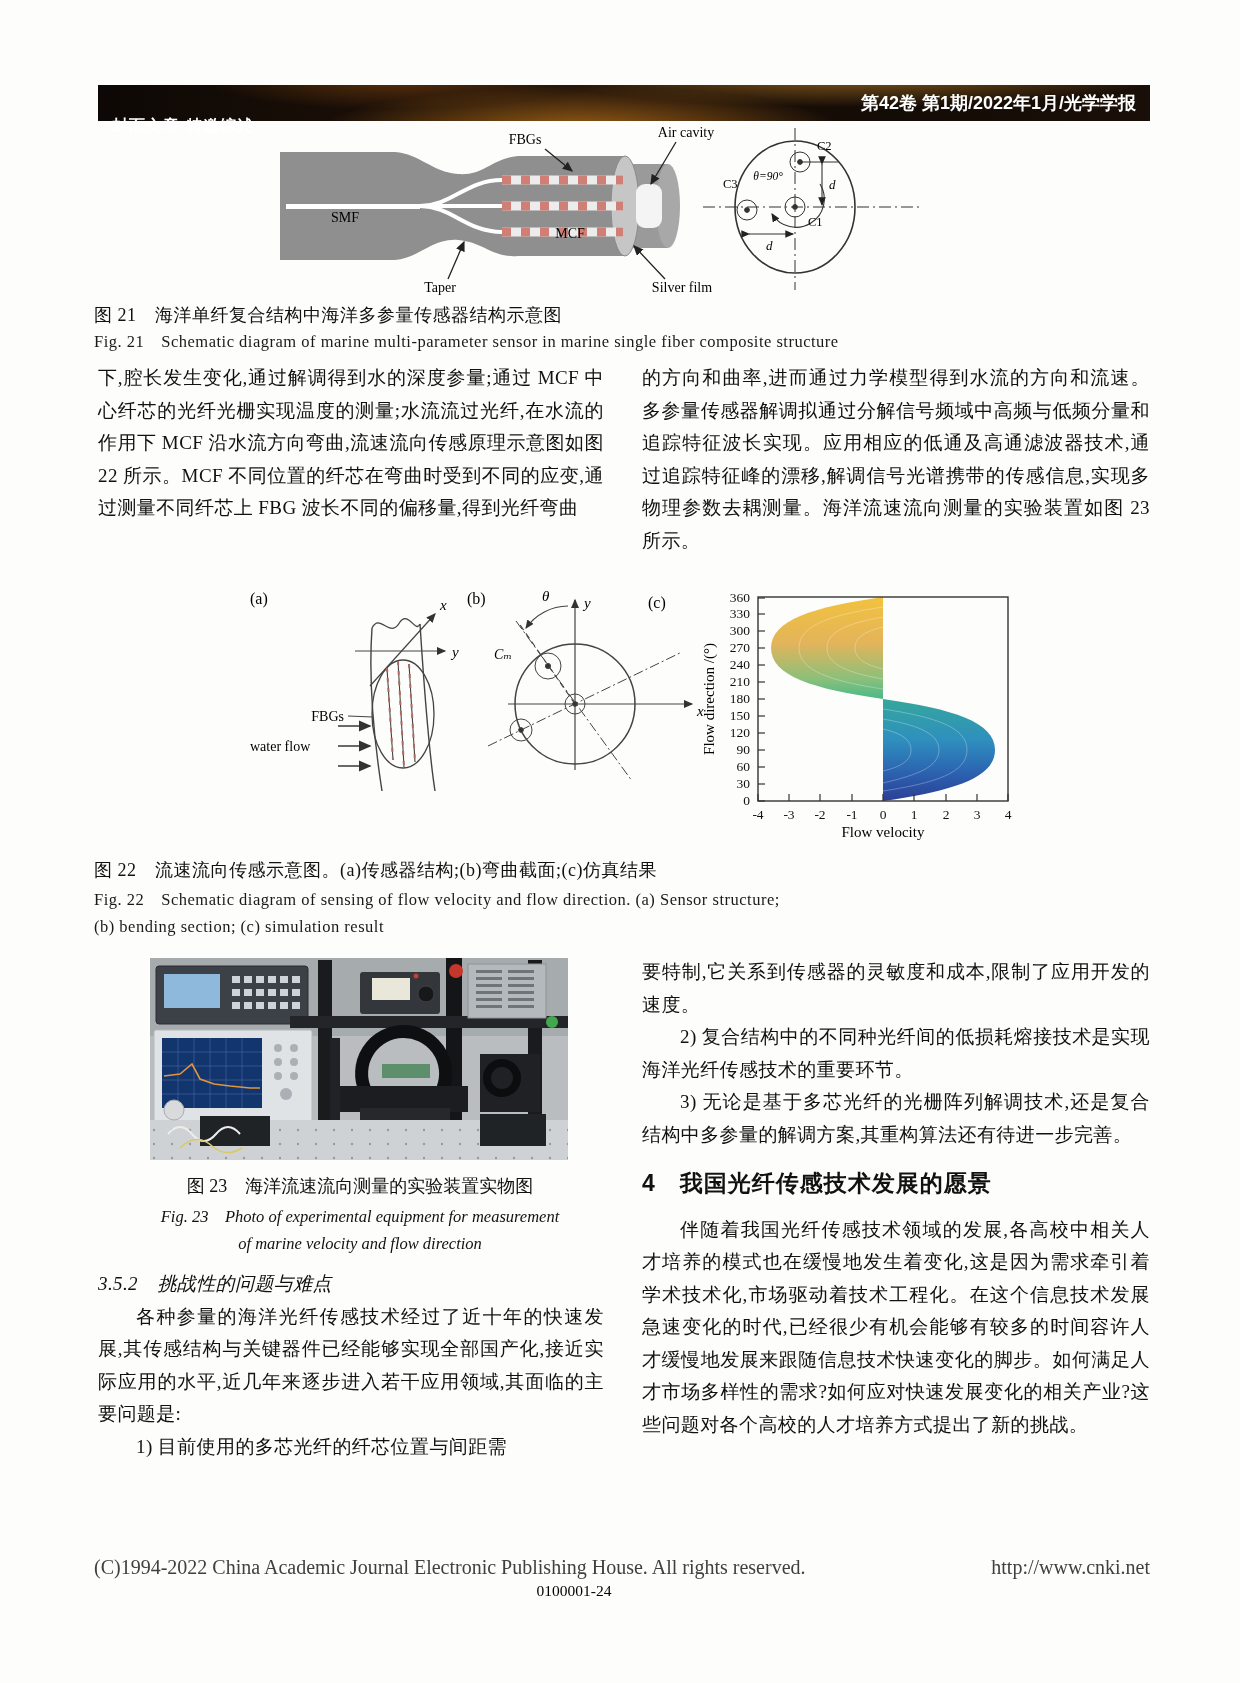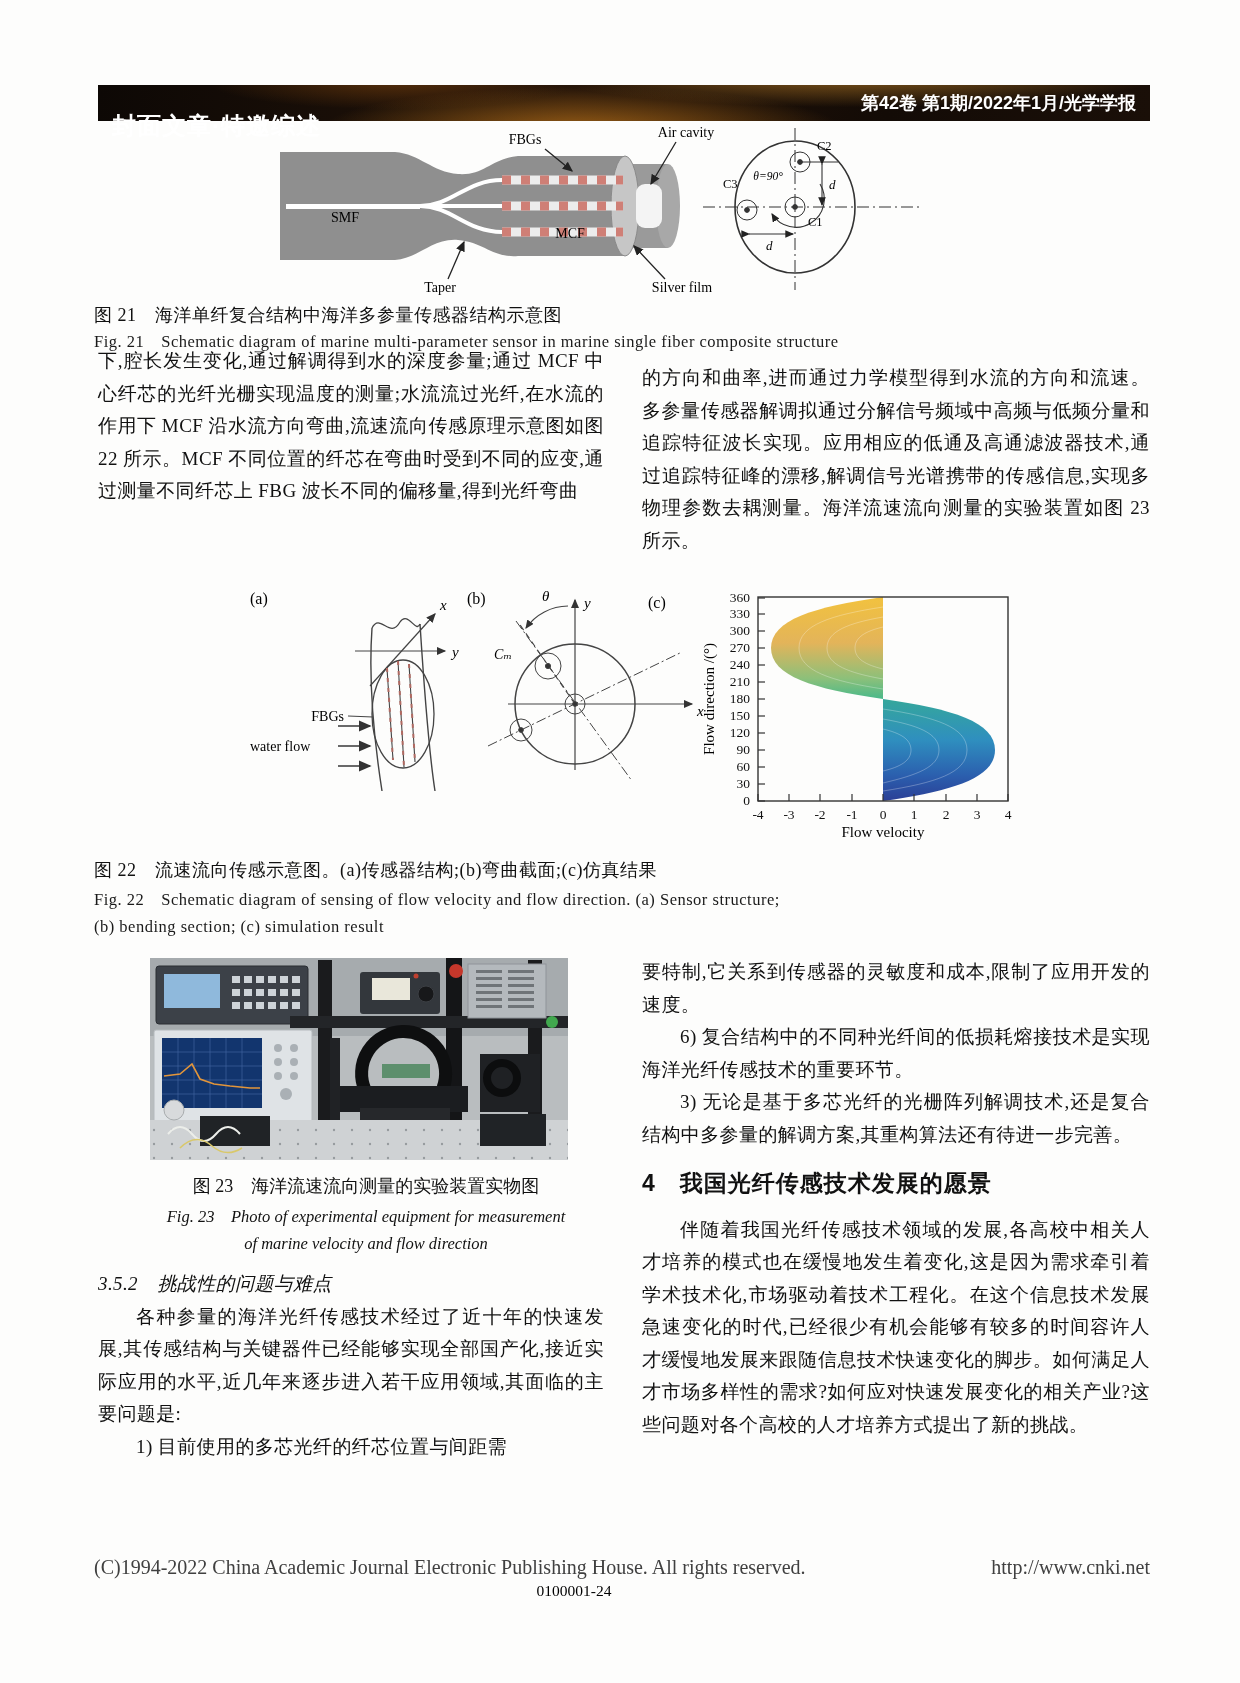--- a/index.html
+++ b/index.html
@@ -7,26 +7,26 @@
         font-family:"Liberation Serif","DejaVu Serif",serif;color:#111;}
   
   .header-bar{position:absolute;left:98px;top:85px;width:1052px;height:36px;
     display:flex;align-items:center;justify-content:space-between;padding:0 14px;box-sizing:border-box;
     background:
       radial-gradient(ellipse 420px 70px at 46% 125%, rgba(214,132,28,.65), transparent 62%),
       radial-gradient(ellipse 520px 55px at 72% -30%, rgba(236,160,48,.55), transparent 60%),
       radial-gradient(ellipse 300px 45px at 28% -10%, rgba(130,70,14,.55), transparent 62%),
       linear-gradient(93deg,#0d0805,#241409 45%,#130b06 75%,#1a0f08);
     color:#fff;}
-  .header-bar .hl{font-family:"Liberation Sans","DejaVu Sans",sans-serif;font-weight:bold;font-size:24px;letter-spacing:1px;margin-top:46px;}
+  .header-bar .hl{font-family:"Liberation Sans","DejaVu Sans",sans-serif;font-weight:bold;font-size:16px;letter-spacing:1px;margin-top:46px;}
   .header-bar .hr{font-family:"Liberation Sans","DejaVu Sans",sans-serif;font-weight:bold;font-size:18px;}
   
   .cap{position:absolute;left:94px;width:1052px;font-size:18px;letter-spacing:.5px;}
   .cap-en{font-size:16.5px;color:#1a1a1a;}
-  .capL{position:absolute;left:108px;width:516px;text-align:center;font-size:18px;}
+  .capL{position:absolute;left:102px;width:516px;text-align:center;font-size:18px;}
   .capL-en{font-size:16.5px;font-style:italic;}
   
   .col{position:absolute;font-size:19px;line-height:32.5px;text-align:justify;letter-spacing:.4px;}
   .col p{margin:0;}
   .col p.ind{text-indent:2em;}
   .h352{font-style:italic;font-size:19px;margin:0;}
   .h4{display:flex;align-items:baseline;gap:24px;font-family:"Liberation Sans","DejaVu Sans",sans-serif;
       font-weight:bold;font-size:23px;margin:16px 0 14px 0;letter-spacing:1px;}
   .figsvg{position:absolute;}
   .footer{position:absolute;left:94px;top:1556px;width:1056px;display:flex;justify-content:space-between;
@@ -103,21 +103,21 @@
     <text x="603" y="66" font-size="12.5">C3</text>
     <text x="688" y="104" font-size="12.5">C1</text>
     <text x="648" y="58" font-size="11.5" font-style="italic" text-anchor="middle">θ=90°</text>
     <text x="709" y="67" font-size="13" font-style="italic">d</text>
     <text x="646" y="128" font-size="13" font-style="italic">d</text>
   </svg>
 
   <div class="cap" style="top:303px">图 21　海洋单纤复合结构中海洋多参量传感器结构示意图</div>
   <div class="cap cap-en" style="top:331px">Fig. 21　Schematic diagram of marine multi-parameter sensor in marine single fiber composite structure</div>
 
-  <div class="col" style="left:98px;top:345px;width:506px">
+  <div class="col" style="left:98px;top:362px;width:506px">
     <p>下,腔长发生变化,通过解调得到水的深度参量;通过 MCF 中心纤芯的光纤光栅实现温度的测量;水流流过光纤,在水流的作用下 MCF 沿水流方向弯曲,流速流向传感原理示意图如图 22 所示。MCF 不同位置的纤芯在弯曲时受到不同的应变,通过测量不同纤芯上 FBG 波长不同的偏移量,得到光纤弯曲</p>
   </div>
   <div class="col" style="left:642px;top:362px;width:508px">
     <p>的方向和曲率,进而通过力学模型得到水流的方向和流速。多参量传感器解调拟通过分解信号频域中高频与低频分量和追踪特征波长实现。应用相应的低通及高通滤波器技术,通过追踪特征峰的漂移,解调信号光谱携带的传感信息,实现多物理参数去耦测量。海洋流速流向测量的实验装置如图 23 所示。</p>
   </div>
 
   <svg class="figsvg" style="left:120px;top:556px" width="1000" height="292" viewBox="0 0 1000 292">
     <defs>
       <marker id="arr22" markerWidth="9" markerHeight="8" refX="7" refY="3.5" orient="auto">
         <path d="M0,0L8,3.5L0,7Z" fill="#333"></path>
@@ -358,21 +358,21 @@
   <div class="capL capL-en" style="top:1234px">of marine velocity and flow direction</div>
 
   <div class="col" style="left:98px;top:1268px;width:506px">
     <p class="h352">3.5.2　挑战性的问题与难点</p>
     <p class="ind">各种参量的海洋光纤传感技术经过了近十年的快速发展,其传感结构与关键器件已经能够实现全部国产化,接近实际应用的水平,近几年来逐步进入若干应用领域,其面临的主要问题是:</p>
     <p class="ind">1) 目前使用的多芯光纤的纤芯位置与间距需</p>
   </div>
 
   <div class="col" style="left:642px;top:956px;width:508px">
     <p>要特制,它关系到传感器的灵敏度和成本,限制了应用开发的速度。</p>
-    <p class="ind">6) 复合结构中的不同种光纤间的低损耗熔接技术是实现海洋光纤传感技术的重要环节。</p>
+    <p class="ind">2) 复合结构中的不同种光纤间的低损耗熔接技术是实现海洋光纤传感技术的重要环节。</p>
     <p class="ind">3) 无论是基于多芯光纤的光栅阵列解调技术,还是复合结构中多参量的解调方案,其重构算法还有待进一步完善。</p>
     <div class="h4">
       <span>4</span>
       <span>我国光纤传感技术发展的愿景</span>
     </div>
     <p class="ind">伴随着我国光纤传感技术领域的发展,各高校中相关人才培养的模式也在缓慢地发生着变化,这是因为需求牵引着学术技术化,市场驱动着技术工程化。在这个信息技术发展急速变化的时代,已经很少有机会能够有较多的时间容许人才缓慢地发展来跟随信息技术快速变化的脚步。如何满足人才市场多样性的需求?如何应对快速发展变化的相关产业?这些问题对各个高校的人才培养方式提出了新的挑战。</p>
   </div>
 
   <div class="footer">
     <span>(C)1994-2022 China Academic Journal Electronic Publishing House. All rights reserved.</span>

